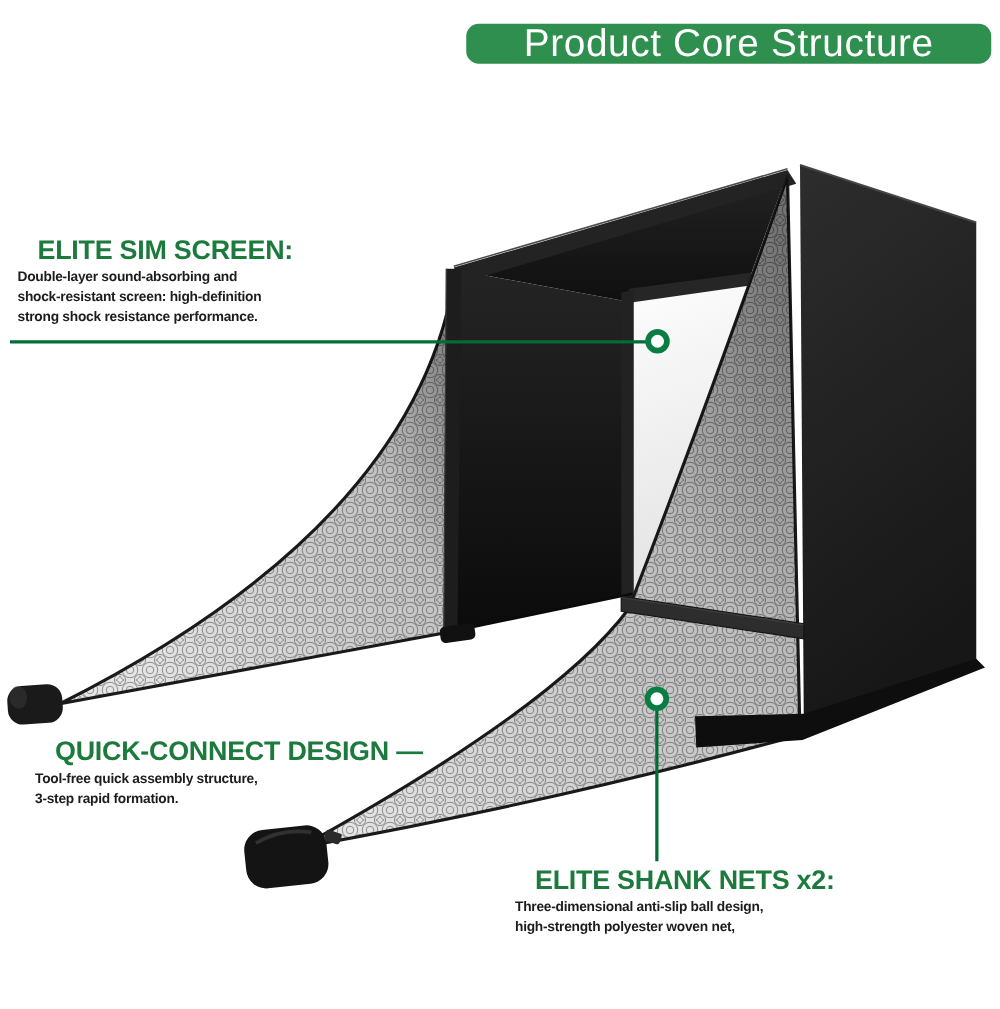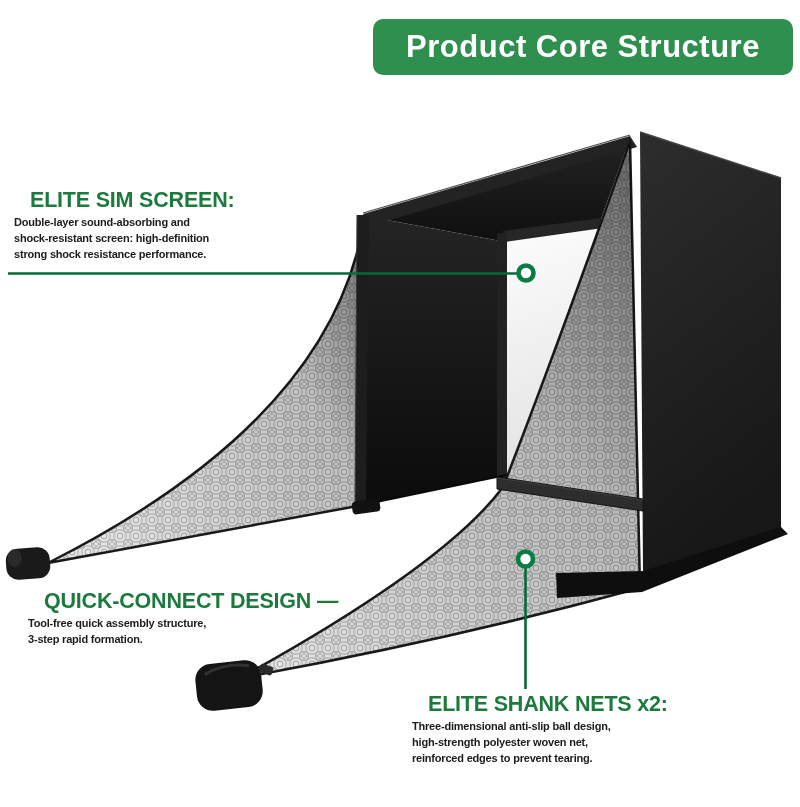--- a/index.html
+++ b/index.html
@@ -2,24 +2,24 @@
 <html><head>
 <meta charset="utf-8">
 <style>
   html,body{margin:0;padding:0;background:#ffffff;}
   .stage{
     position:relative;width:800px;height:807px;background:#ffffff;overflow:hidden;
     font-family:"Liberation Sans","DejaVu Sans",sans-serif;
   }
   .scene{position:absolute;left:0;top:0;width:800px;height:807px;}
   .banner{
-    position:absolute;left:373px;top:19px;width:420px;height:56px;
+    position:absolute;left:373px;top:19px;width:420px;height:32px;
     background:#2E8F4E;border-radius:10px;
     display:flex;align-items:center;justify-content:center;
-    color:#ffffff;font-size:31px;font-weight:700;letter-spacing:0.5px;
+    color:#ffffff;font-size:31px;font-weight:400;letter-spacing:0.5px;
     white-space:nowrap;
   }
   .ann{position:absolute;white-space:nowrap;}
   .ann .head{
     color:#1C7A3D;font-weight:700;font-size:21.5px;line-height:25px;margin:0 0 1px 16px;
     letter-spacing:-0.2px;
   }
   .ann .line{
     color:#1c1c1c;font-weight:700;font-size:11px;line-height:16.2px;margin:0;
     letter-spacing:-0.2px;
@@ -142,16 +142,15 @@
   <div class="ann ann-quick">
     <div class="head">QUICK-CONNECT DESIGN —</div>
     <div class="line">Tool-free quick assembly structure,</div>
     <div class="line">3-step rapid formation.</div>
   </div>
 
   <div class="ann ann-shank">
     <div class="head">ELITE SHANK NETS x2:</div>
     <div class="line">Three-dimensional anti-slip ball design,</div>
     <div class="line">high-strength polyester woven net,</div>
-    <div class="line">reinforced edges to prevent tearing.</div>
   </div>
 
 </div>
 
 </body></html>

